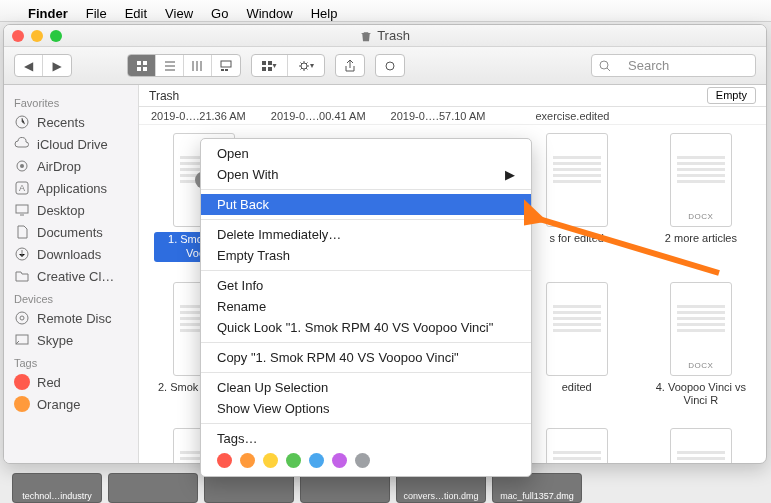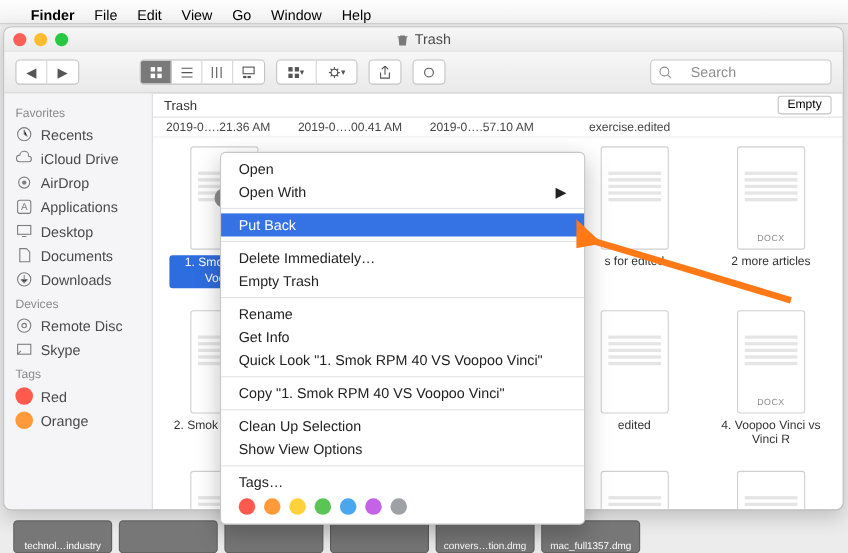--- a/index.html
+++ b/index.html
@@ -206,20 +206,26 @@
           </svg>
           <span>Documents</span>
         </div>
         <div class="sbi">
           <svg viewBox="0 0 16 16" class="ic">
             <circle cx="8" cy="8" r="6" fill="none" stroke="currentColor"></circle>
             <path stroke="currentColor" d="M8 4v6M5 8l3 3 3-3"></path>
           </svg>
           <span>Downloads</span>
         </div>
+        <div class="sbi">
+          <svg viewBox="0 0 16 16" class="ic">
+            <path fill="none" stroke="currentColor" d="M2 4h5l1 2h6v7H2z"></path>
+          </svg>
+          <span>Creative Cl…</span>
+        </div>
         <div class="sbh">Devices</div>
         <div class="sbi">
           <svg viewBox="0 0 16 16" class="ic">
             <circle cx="8" cy="8" r="6" fill="none" stroke="currentColor"></circle>
             <circle cx="8" cy="8" r="2" fill="none" stroke="currentColor"></circle>
           </svg>
           <span>Remote Disc</span>
         </div>
         <div class="sbi">
           <svg viewBox="0 0 16 16" class="ic">
@@ -340,25 +346,25 @@
     <div class="mi ">
        <span>Delete Immediately…</span>
 
      </div>
     <div class="mi ">
        <span>Empty Trash</span>
 
      </div>
     <hr>
     <div class="mi ">
+       <span>Get Info</span>
+
+     </div>
+    <div class="mi ">
        <span>Rename</span>
-
-     </div>
-    <div class="mi ">
-       <span>Get Info</span>
 
      </div>
     <div class="mi ">
        <span>Quick Look "1. Smok RPM 40 VS Voopoo Vinci"</span>
 
      </div>
     <hr>
     <div class="mi ">
        <span>Copy "1. Smok RPM 40 VS Voopoo Vinci"</span>
 

